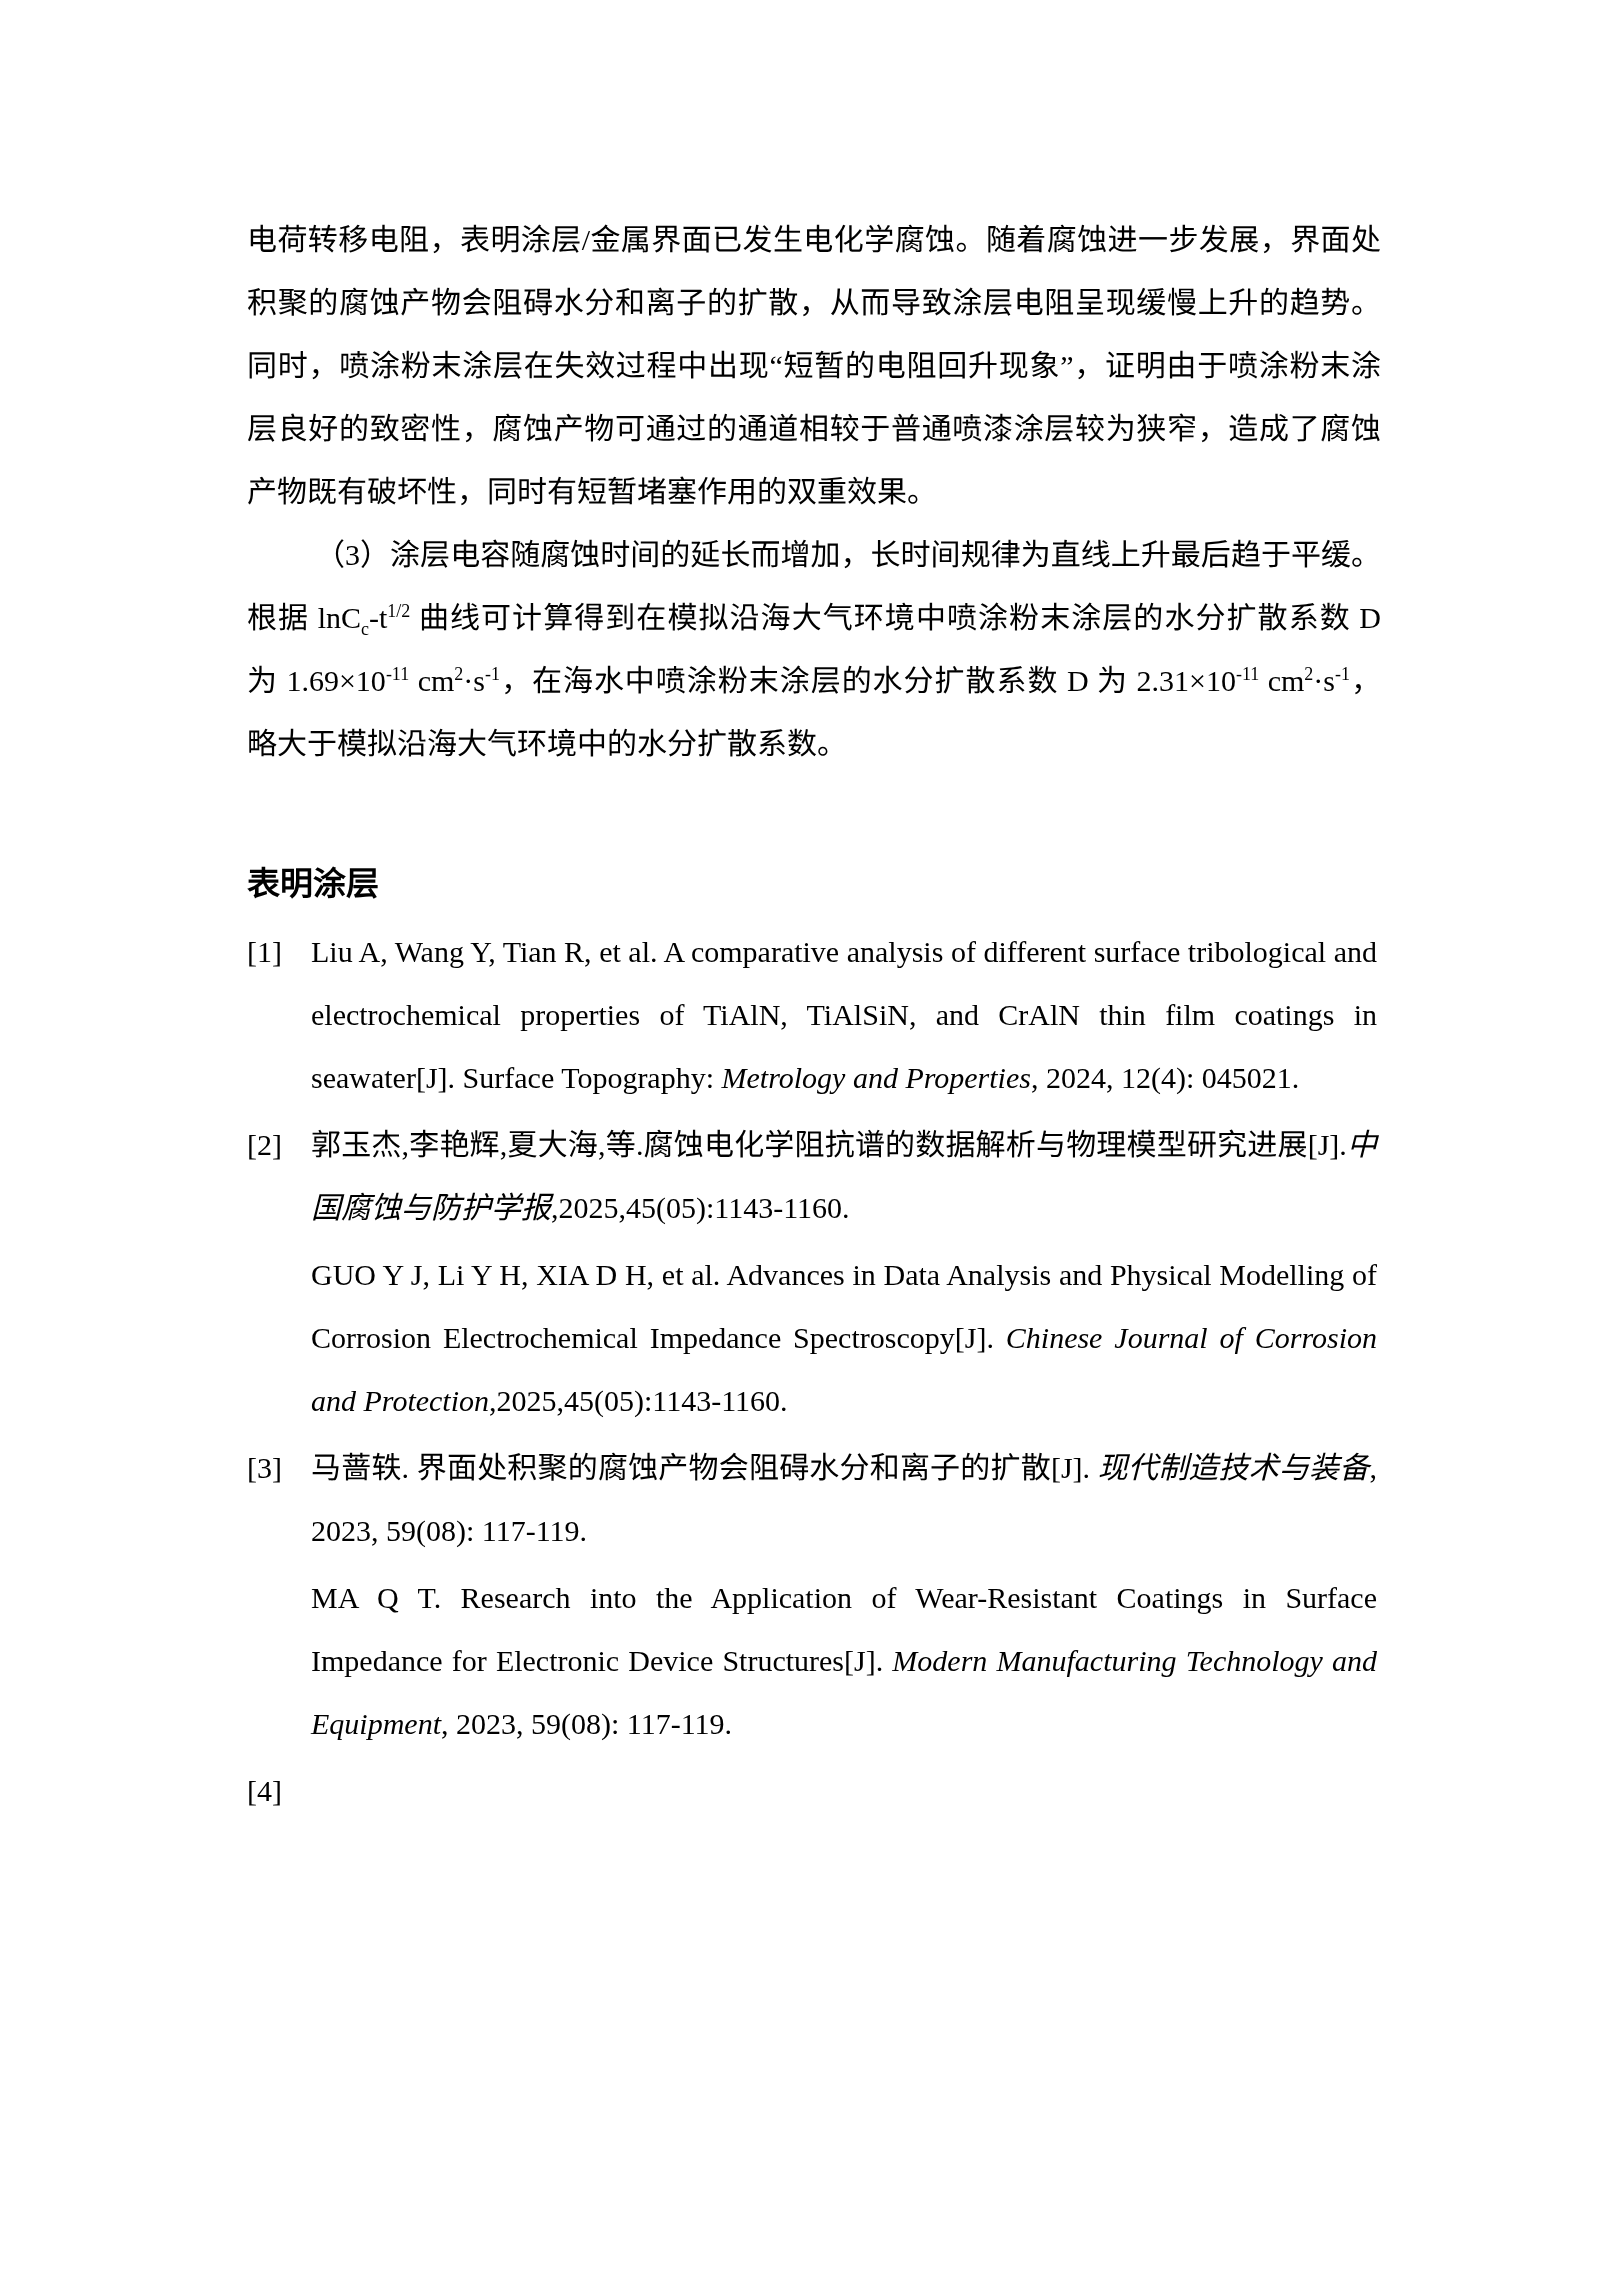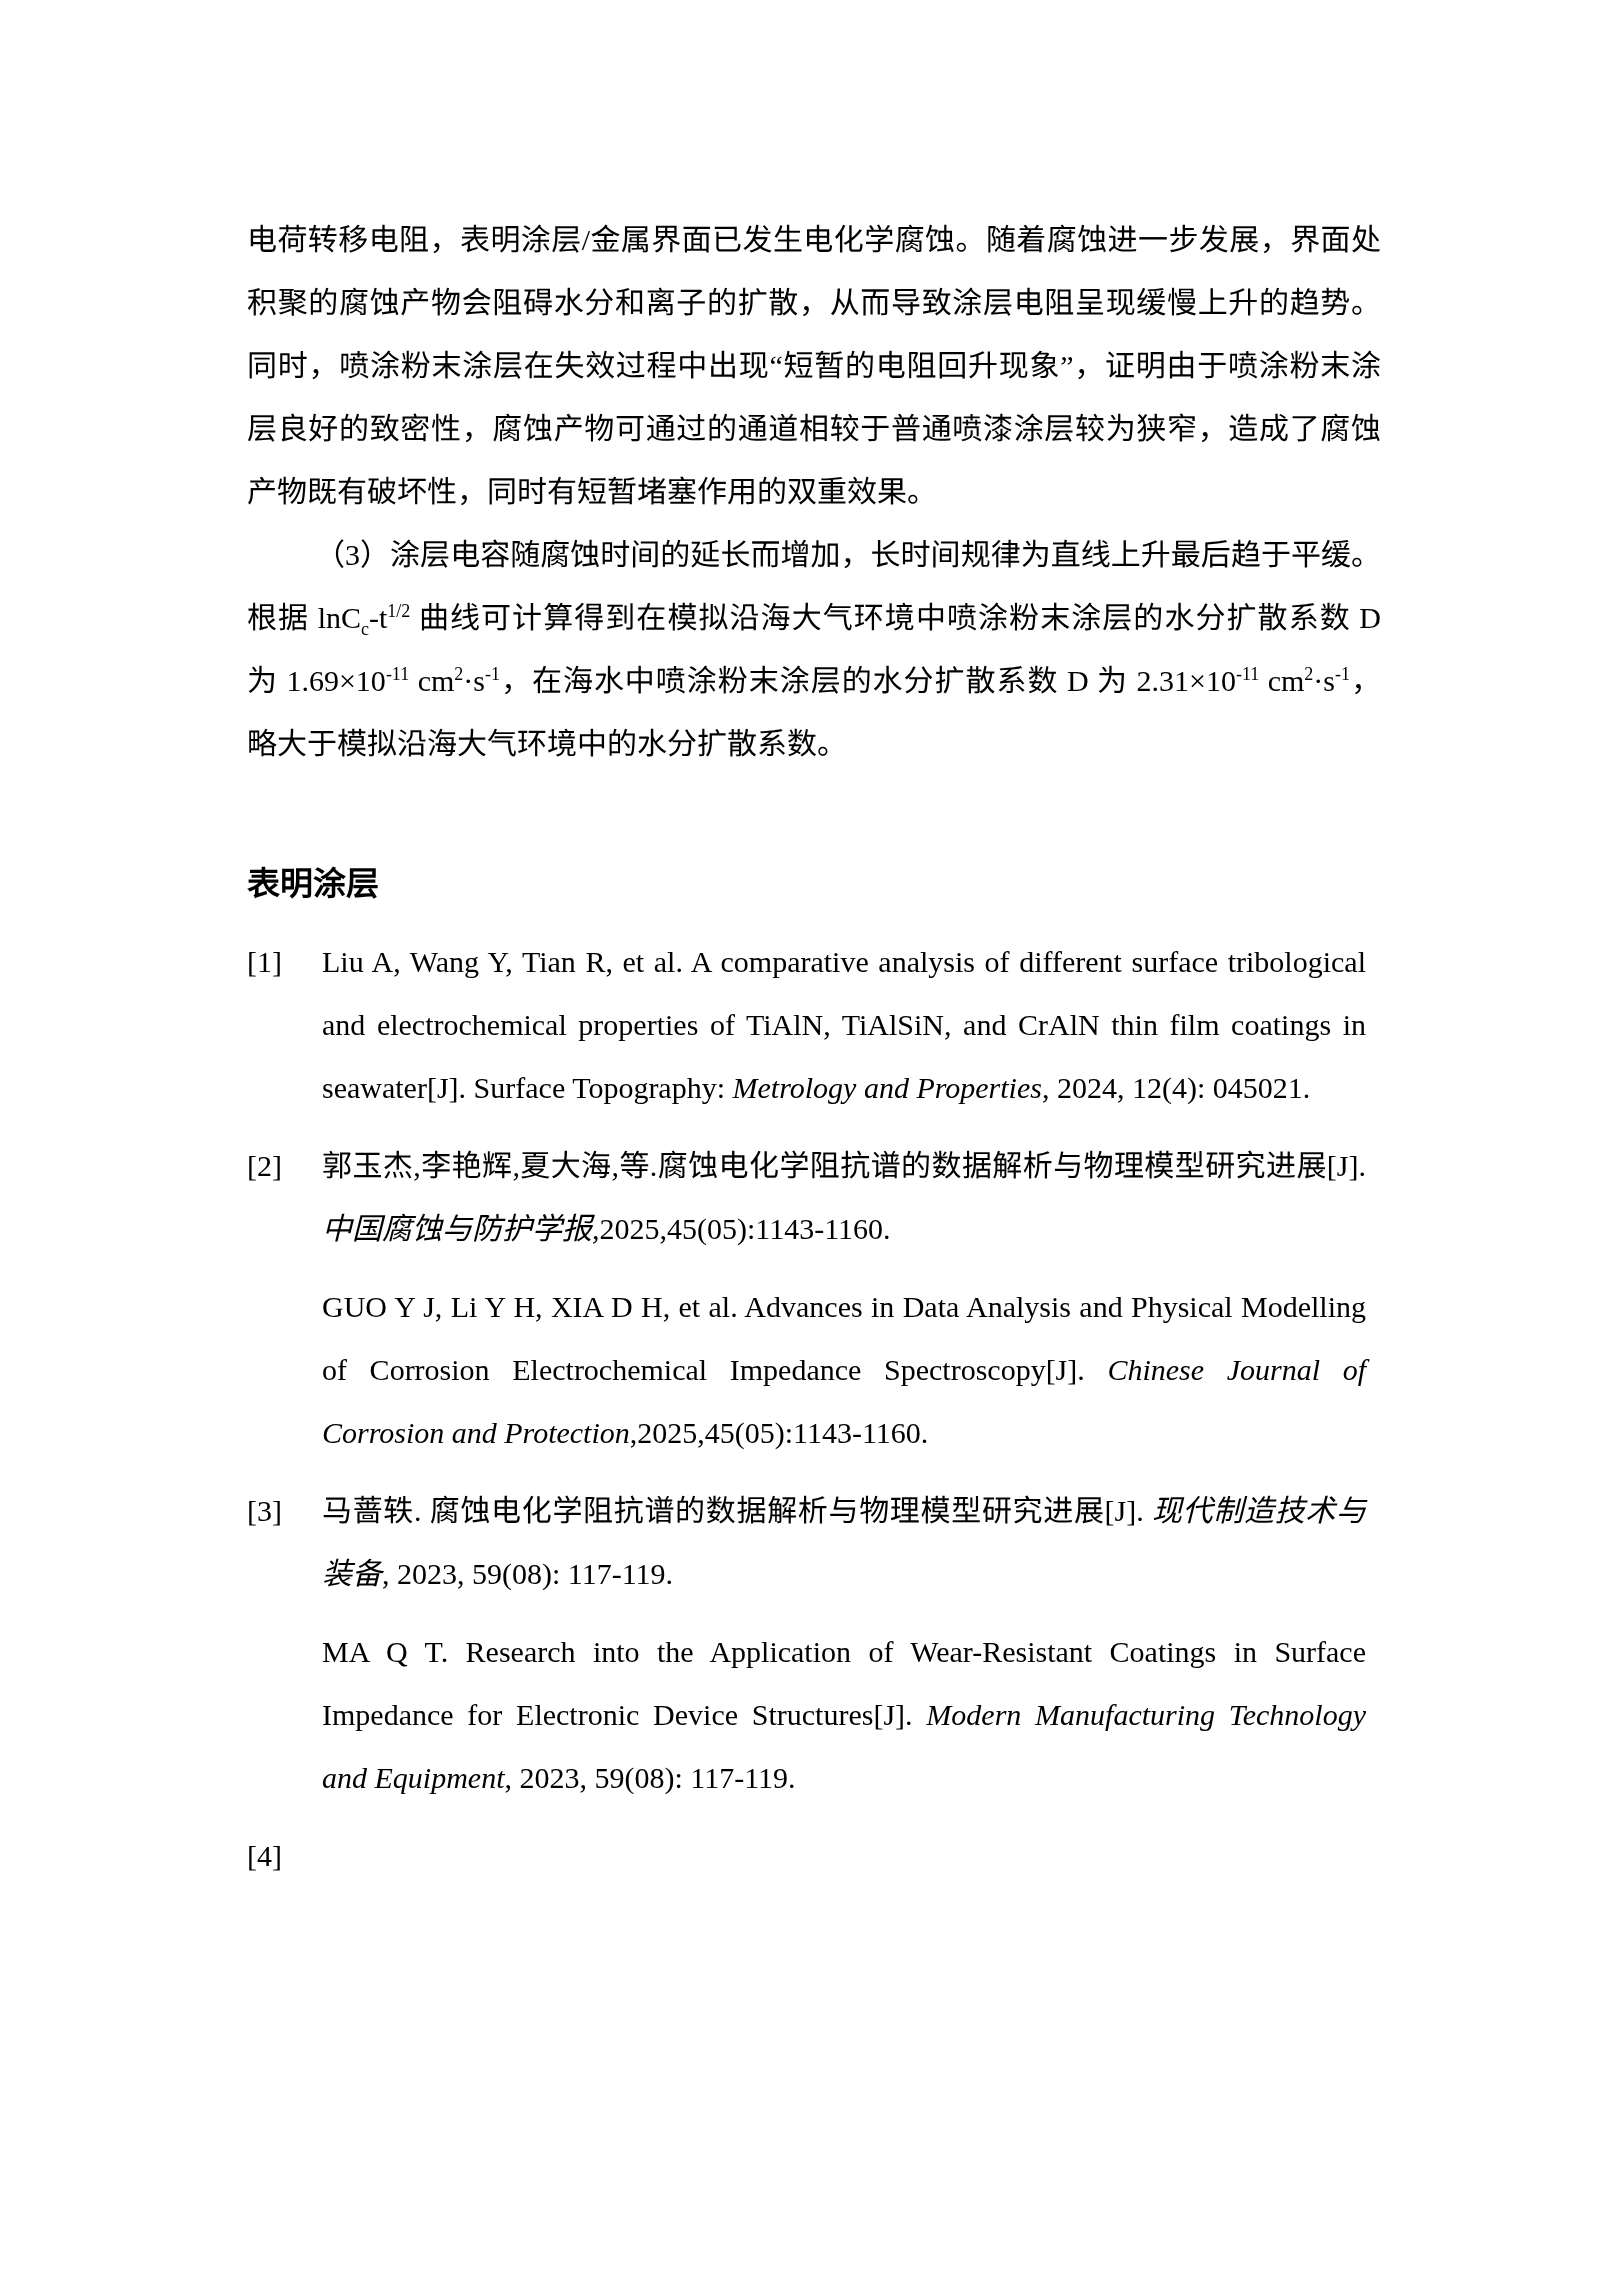--- a/index.html
+++ b/index.html
@@ -44,21 +44,21 @@
     padding-left: 60px;
   }
   .ref-label {
     position: absolute;
     left: 0;
     top: 0;
     font-size: 30px;
     line-height: 63px;
   }
   .ref-para {
-    margin: 15px;
+    margin: 4px;
     font-size: 30px;
     line-height: 63px;
     text-align: justify;
     word-break: break-word;
   }
   .ref-para .journal-italic { font-style: italic; }
 </style>
 </head>
 <body>
 
@@ -74,21 +74,21 @@
           <span class="ref-label">[1]</span>
           <p class="ref-para"><span>Liu A, Wang Y, Tian R, et al. A comparative analysis of different surface tribological and electrochemical properties of TiAlN, TiAlSiN, and CrAlN thin film coatings in seawater[J]. Surface Topography: </span><span class="journal-italic">Metrology and Properties</span><span>, 2024, 12(4): 045021.</span></p>
         </div>
         <div class="ref-item">
           <span class="ref-label">[2]</span>
           <p class="ref-para"><span>郭玉杰,李艳辉,夏大海,等.腐蚀电化学阻抗谱的数据解析与物理模型研究进展[J].</span><span class="journal-italic">中国腐蚀与防护学报</span><span>,2025,45(05):1143-1160.</span></p>
           <p class="ref-para"><span>GUO Y J, Li Y H, XIA D H, et al. Advances in Data Analysis and Physical Modelling of Corrosion Electrochemical Impedance Spectroscopy[J]. </span><span class="journal-italic">Chinese Journal of Corrosion and Protection</span><span>,2025,45(05):1143-1160.</span></p>
         </div>
         <div class="ref-item">
           <span class="ref-label">[3]</span>
-          <p class="ref-para"><span>马蔷轶. 腐蚀电化学阻抗谱的数据解析与物理模型研究进展[J]. </span><span class="journal-italic">现代制造技术与装备</span><span>, 2023, 59(08): 117-119.</span></p>
+          <p class="ref-para"><span>马蔷轶. 界面处积聚的腐蚀产物会阻碍水分和离子的扩散[J]. </span><span class="journal-italic">现代制造技术与装备</span><span>, 2023, 59(08): 117-119.</span></p>
           <p class="ref-para"><span>MA Q T. Research into the Application of Wear-Resistant Coatings in Surface Impedance for Electronic Device Structures[J]. </span><span class="journal-italic">Modern Manufacturing Technology and Equipment</span><span>, 2023, 59(08): 117-119.</span></p>
         </div>
         <div class="ref-item">
           <span class="ref-label">[4]</span>
         </div>
       </div>
   </section>
 </main>
 
 

